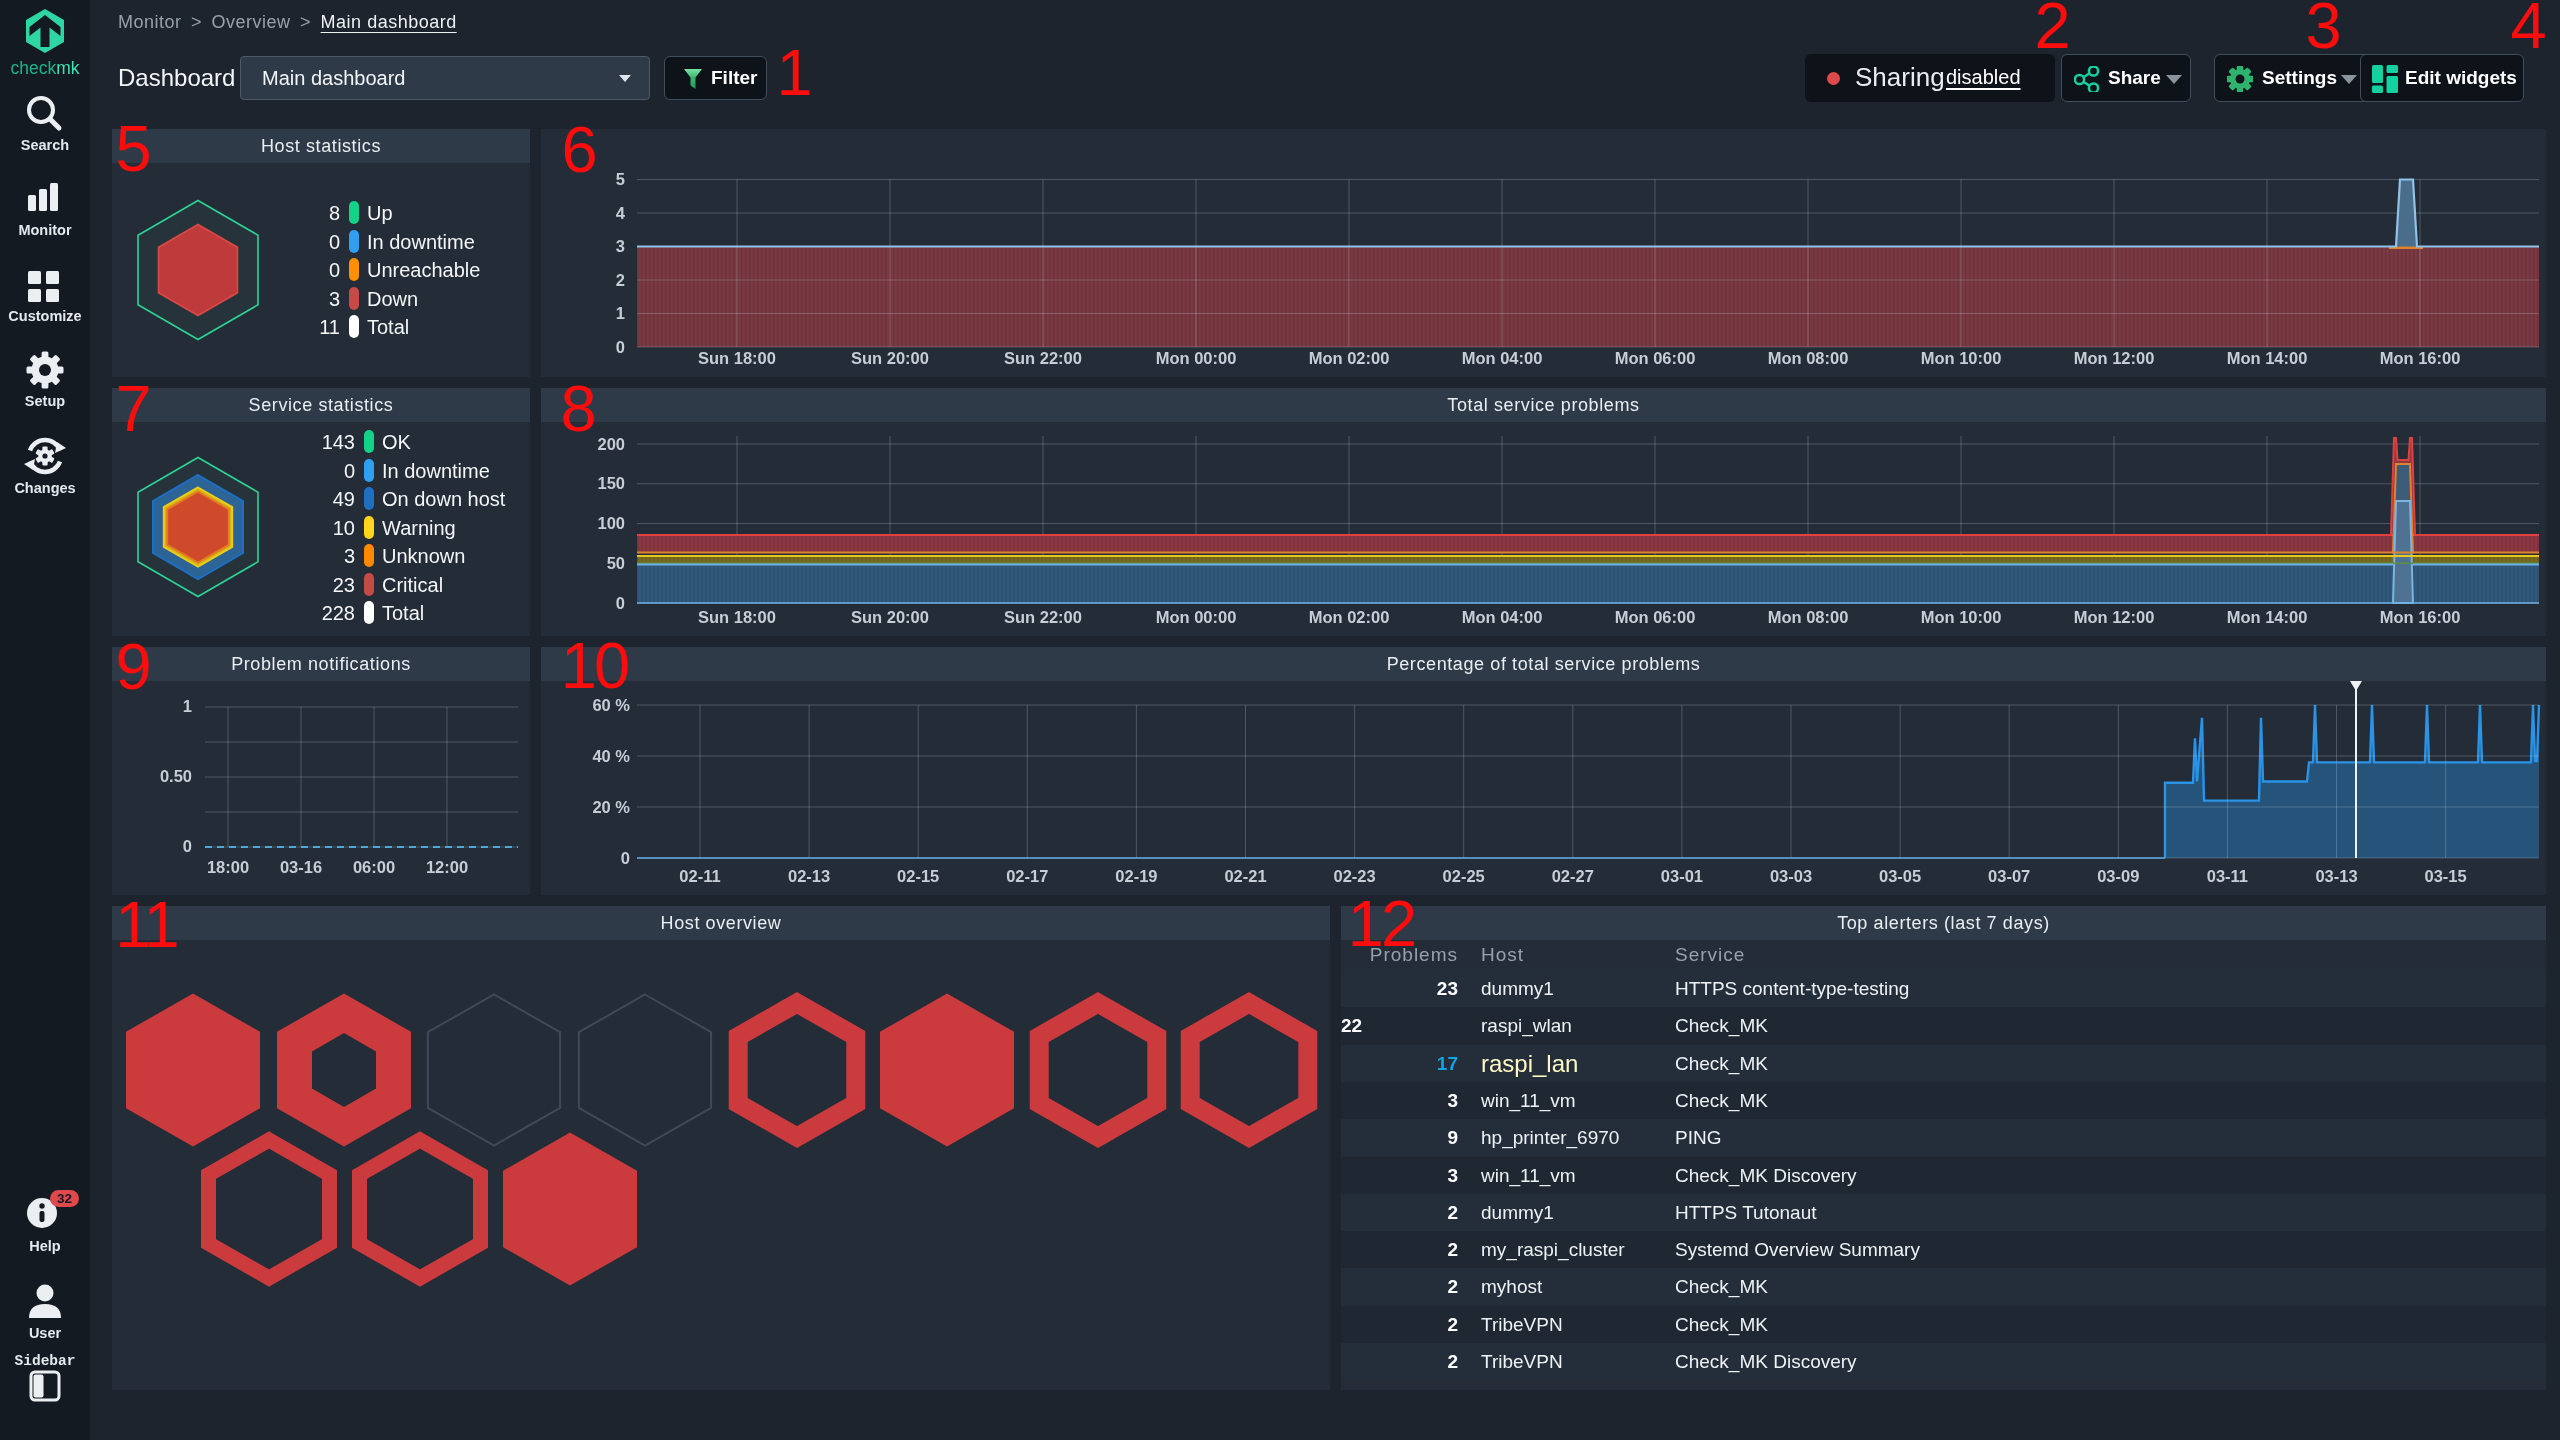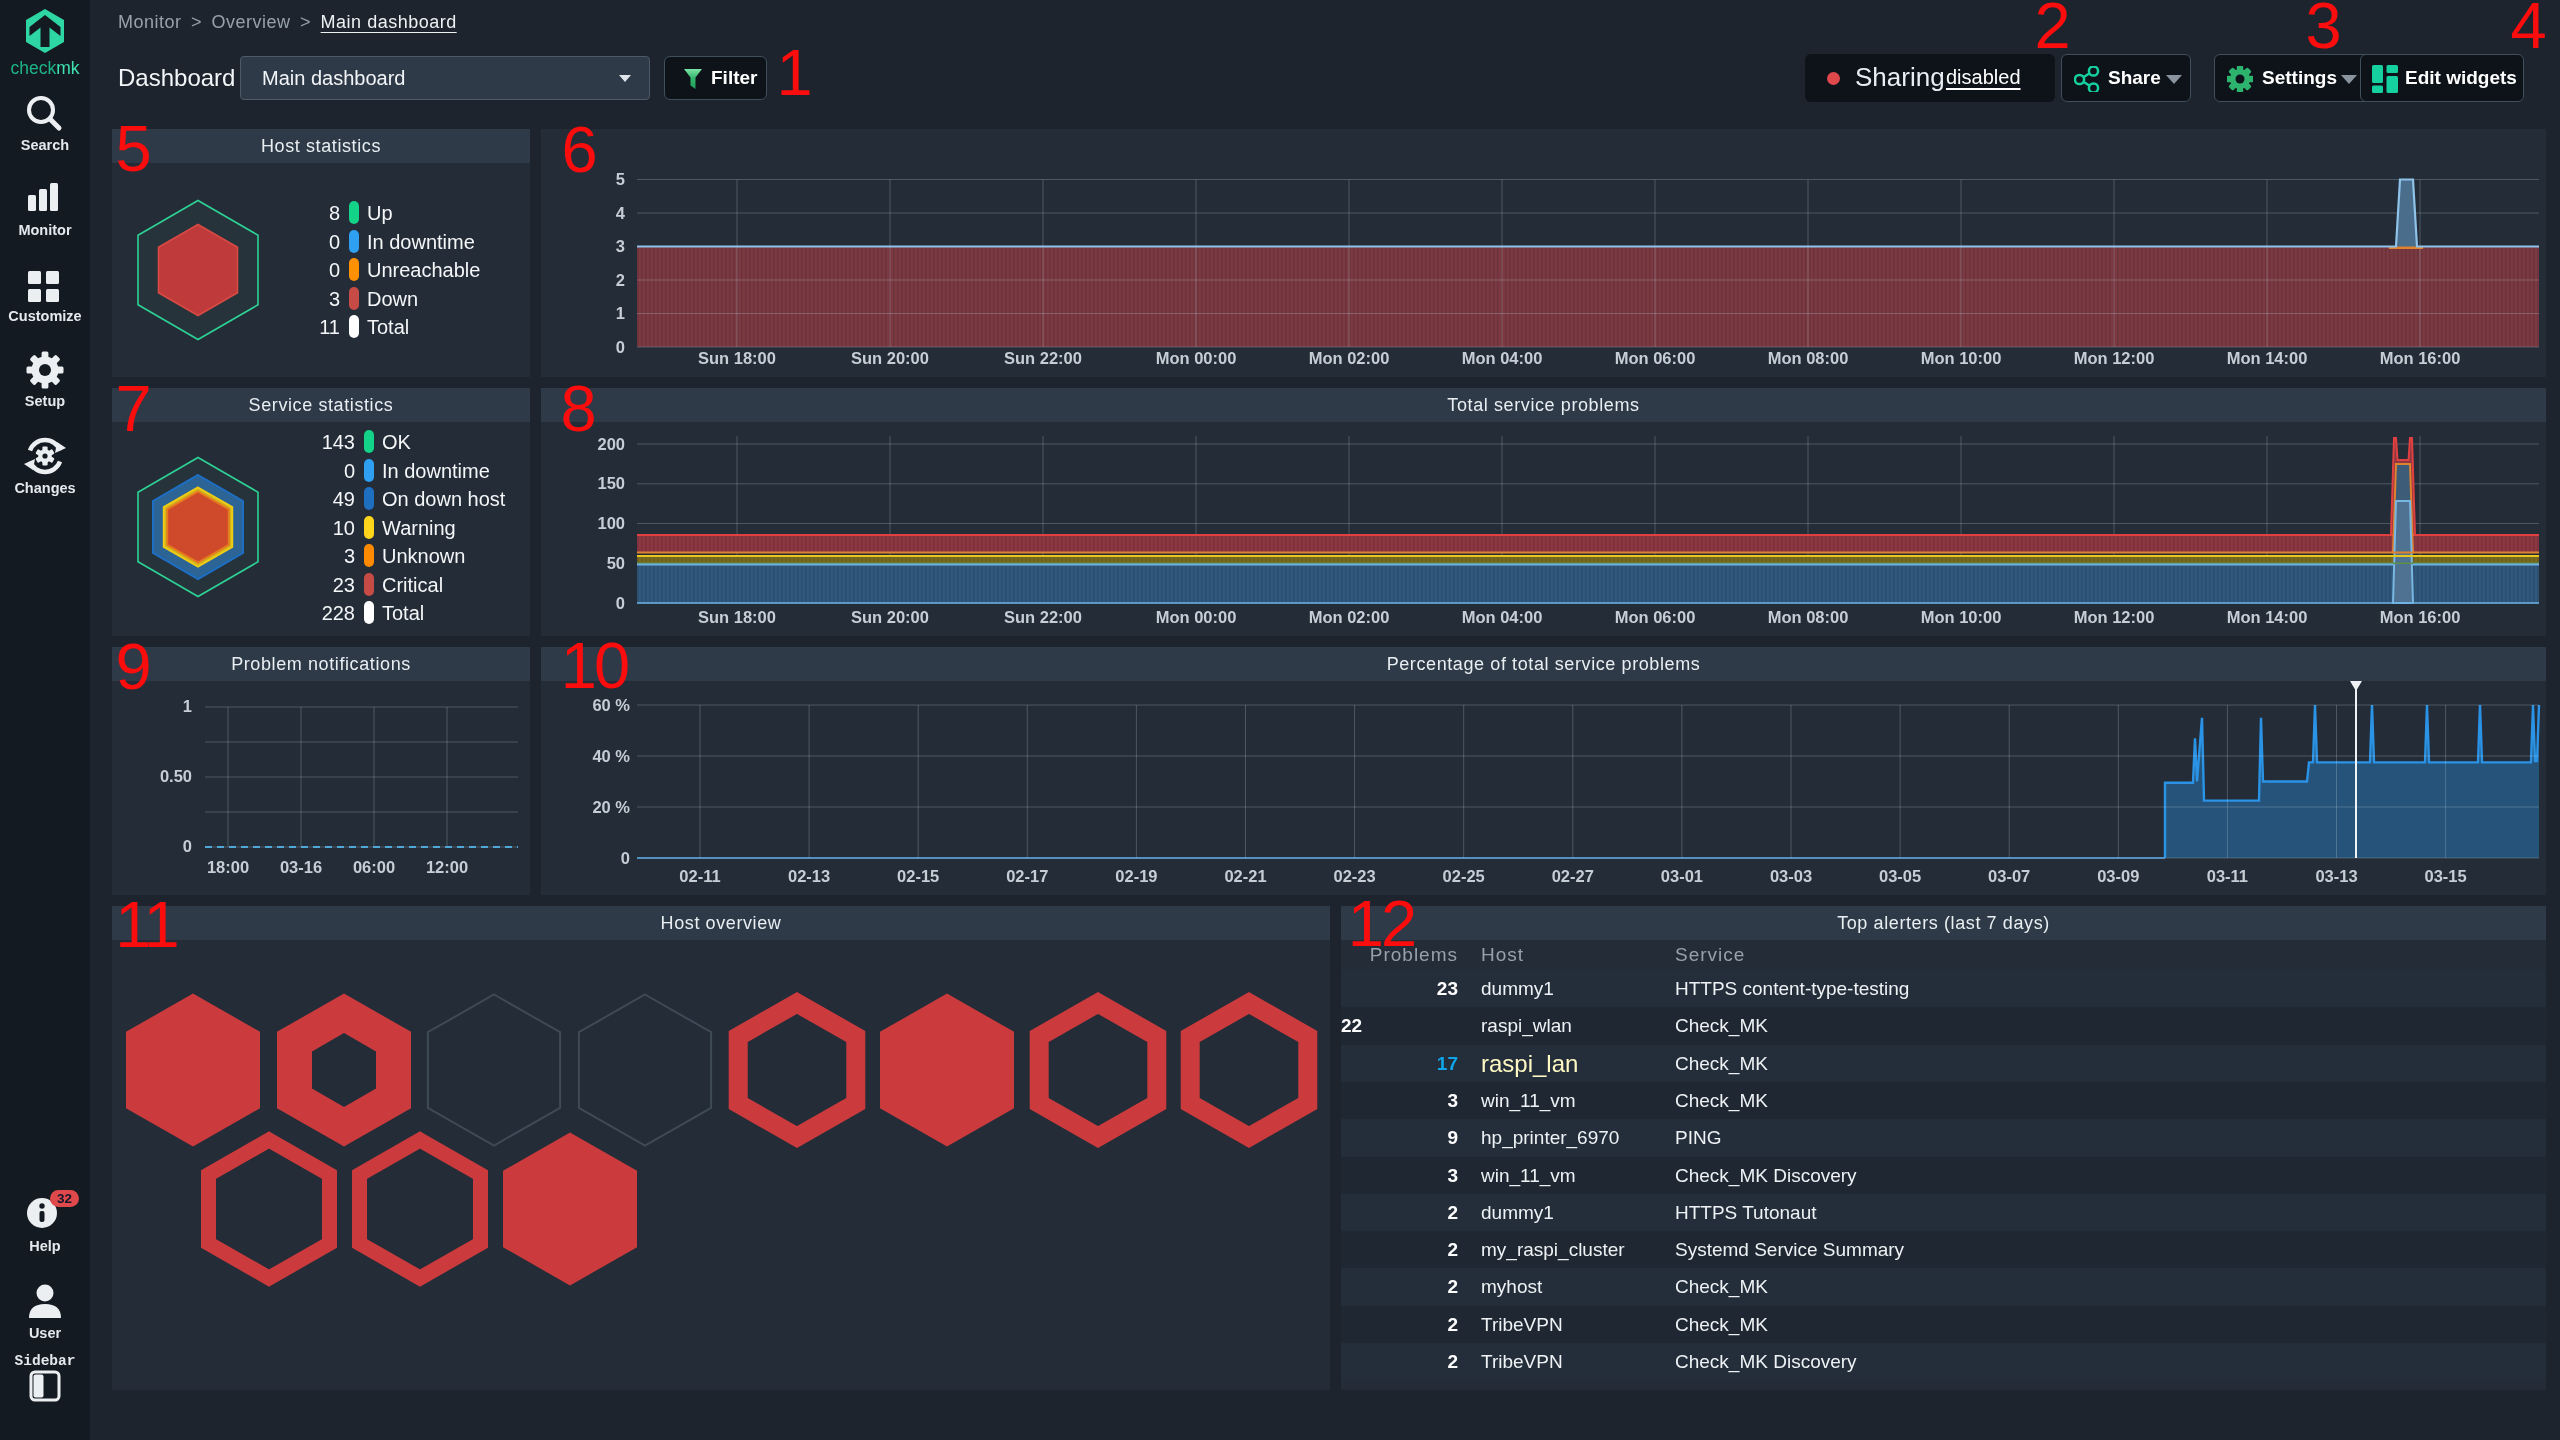--- a/index.html
+++ b/index.html
@@ -467,21 +467,21 @@
 <span style="position:absolute;left:334px;color:#eef2f5;font-size:19px;line-height:37px;">Check_MK Discovery</span>
 </div>
 <div style="position:absolute;left:0;top:287.8px;width:1205px;height:37.3px;background:#242e3a;">
 <span style="position:absolute;left:0;width:117px;text-align:right;color:#fff;font-size:19px;font-weight:700;line-height:37px;">2</span>
 <span style="position:absolute;left:140px;color:#eef2f5;font-size:19px;line-height:37px;">dummy1</span>
 <span style="position:absolute;left:334px;color:#eef2f5;font-size:19px;line-height:37px;">HTTPS Tutonaut</span>
 </div>
 <div style="position:absolute;left:0;top:325.1px;width:1205px;height:37.3px;background:#1f2832;">
 <span style="position:absolute;left:0;width:117px;text-align:right;color:#fff;font-size:19px;font-weight:700;line-height:37px;">2</span>
 <span style="position:absolute;left:140px;color:#eef2f5;font-size:19px;line-height:37px;">my_raspi_cluster</span>
-<span style="position:absolute;left:334px;color:#eef2f5;font-size:19px;line-height:37px;">Systemd Service Summary</span>
+<span style="position:absolute;left:334px;color:#eef2f5;font-size:19px;line-height:37px;">Systemd Overview Summary</span>
 </div>
 <div style="position:absolute;left:0;top:362.4px;width:1205px;height:37.3px;background:#242e3a;">
 <span style="position:absolute;left:0;width:117px;text-align:right;color:#fff;font-size:19px;font-weight:700;line-height:37px;">2</span>
 <span style="position:absolute;left:140px;color:#eef2f5;font-size:19px;line-height:37px;">myhost</span>
 <span style="position:absolute;left:334px;color:#eef2f5;font-size:19px;line-height:37px;">Check_MK</span>
 </div>
 <div style="position:absolute;left:0;top:399.7px;width:1205px;height:37.3px;background:#1f2832;">
 <span style="position:absolute;left:0;width:117px;text-align:right;color:#fff;font-size:19px;font-weight:700;line-height:37px;">2</span>
 <span style="position:absolute;left:140px;color:#eef2f5;font-size:19px;line-height:37px;">TribeVPN</span>
 <span style="position:absolute;left:334px;color:#eef2f5;font-size:19px;line-height:37px;">Check_MK</span>

